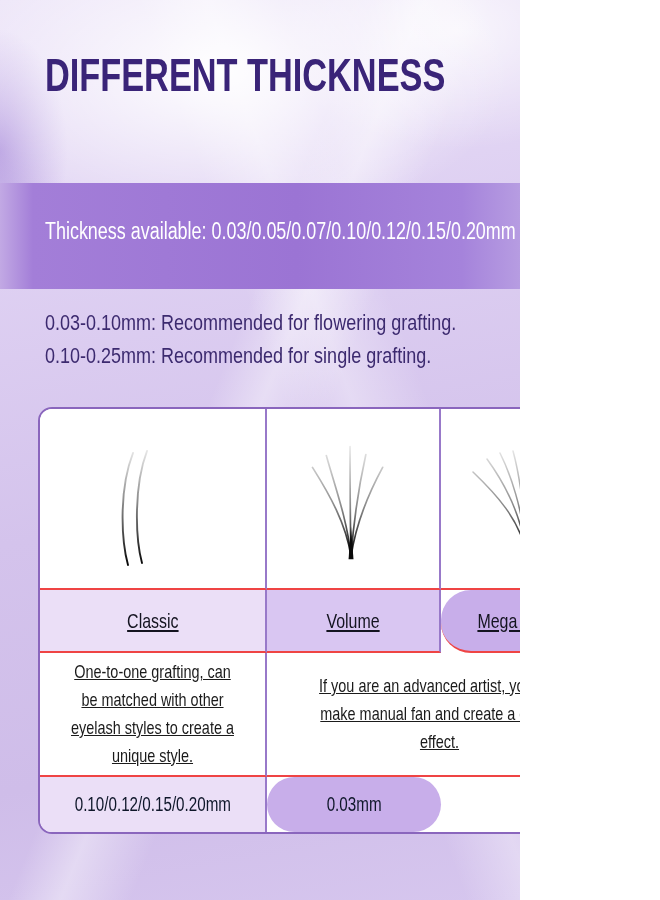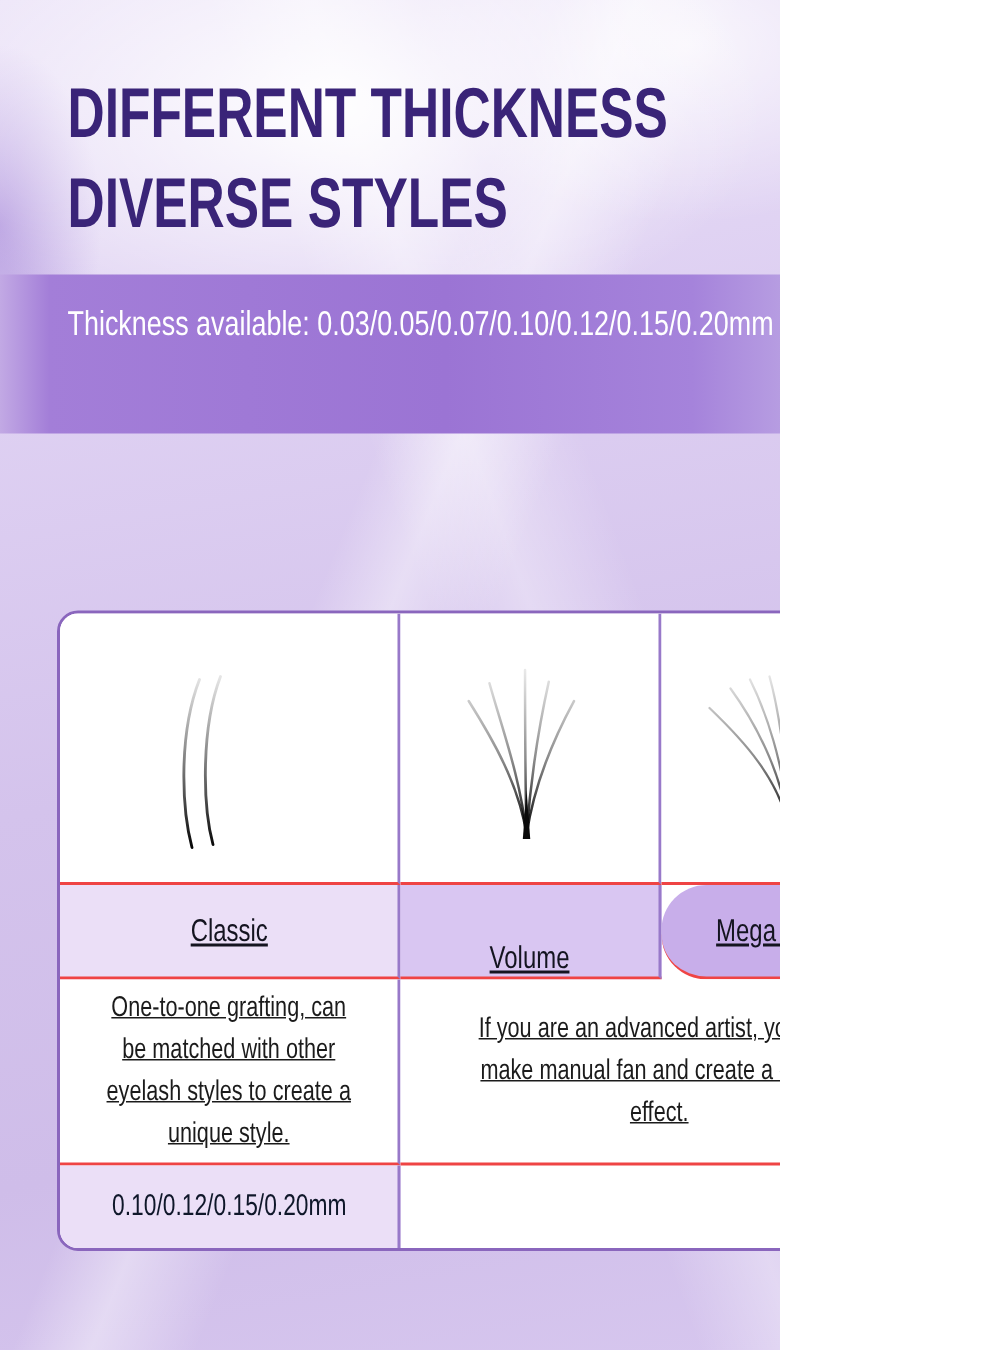--- a/index.html
+++ b/index.html
@@ -16,63 +16,66 @@
   }
   .cond{display:inline-block;transform:scaleX(0.76);transform-origin:0 50%;white-space:nowrap;}
   .condc{display:inline-block;transform:scaleX(0.76);transform-origin:50% 50%;white-space:nowrap;}
 
   .title{position:absolute;left:45px;top:45px;color:#3a2478;font-weight:bold;
          font-size:47px;line-height:60px;letter-spacing:0;}
   .title .cond{transform:scaleX(0.73);}
 
   .banner{position:absolute;left:0;top:183px;width:660px;height:106px;
     background:linear-gradient(90deg,#c2a9e4 0%, #a37ed8 5%, #9b74d4 45%, #a583db 70%, #cdbdea 90%, #c0a8e3 100%);
-    color:#ffffff;padding-top:12px;box-sizing:border-box;}
+    color:#ffffff;padding-top:28px;box-sizing:border-box;}
   .banner-line1{margin-left:45px;font-size:23px;line-height:40px;font-weight:400;}
   .banner-line2{margin-left:45px;font-size:23px;line-height:42px;font-weight:bold;}
   .banner .cond{transform:scaleX(0.78);}
 
   .recs{position:absolute;left:45px;top:306px;color:#3c2a6f;font-size:22.5px;line-height:33px;font-weight:400;}
   .recs .cond{transform:scaleX(0.80);}
 
   .lash-table{
     position:absolute;left:38px;top:407px;width:576px;height:427px;box-sizing:border-box;
     border:2px solid #8a66bd;border-radius:14px;overflow:hidden;background:#ffffff;
     display:grid;grid-template-columns:227px 174px 171px;grid-template-rows:181px 63px 124px 55px;
   }
   .cell{box-sizing:border-box;display:flex;align-items:center;justify-content:center;}
   .br{border-right:2px solid #9879c9;}
   .bb{border-bottom:2px solid #ef4444;text-decoration:underline;}
   .bg-white{background:#ffffff;}
   .bg1{background:#ebdff7;}
-  .bg2{background:#d9c6f2;align-items:flex-end;}
+  .bg2{background:#d9c6f2;}
   .bg3{background:#c8aeea;border-radius:30px;}
   .span2{grid-column:2 / 4;}
   .label-cell{font-size:21px;color:#141420;font-weight:400;}
   .thick-cell{font-size:20px;color:#0f172a;font-weight:400;}
   .desc-cell{color:#1b1b1b;}
   .descp{margin:0;text-align:center;font-size:19px;line-height:28px;transform:scaleX(0.76);transform-origin:50% 50%;}
   .descp1{width:305px;}
   .descp2{width:440px;}
   .illus-cell svg{display:block;width:100%;height:100%;}
 </style>
 </head>
 <body>
 
 <div class="page">
 
   <div class="title">
     <div><span class="cond">DIFFERENT THICKNESS</span></div>
-    <div><span class="cond">DIVERSE STYLES</span></div>
   </div>
 
   <div class="banner">
     <div class="banner-line1"><span class="cond">Thickness available: 0.03/0.05/0.07/0.10/0.12/0.15/0.20mm</span></div>
   </div>
 
+  <div class="recs">
+    <div><span class="cond">0.03-0.10mm: Recommended for flowering grafting.</span></div>
+    <div><span class="cond">0.10-0.25mm: Recommended for single grafting.</span></div>
+  </div>
 
   <div class="lash-table">
 
     <div class="cell illus-cell bg-white br bb">
       <svg viewBox="0 0 225 179" preserveAspectRatio="xMidYMid meet">
         <defs>
           <linearGradient id="gC" gradientUnits="userSpaceOnUse" x1="0" y1="40" x2="0" y2="158">
             <stop offset="0" stop-color="#222222" stop-opacity="0.10"></stop>
             <stop offset="0.5" stop-color="#151515" stop-opacity="0.55"></stop>
             <stop offset="1" stop-color="#000000" stop-opacity="1"></stop>
@@ -134,15 +137,18 @@
     <div class="cell desc-cell bg-white br bb">
       <p class="descp descp1">One-to-one grafting, can be matched with other eyelash styles to create a unique style.</p>
     </div>
     <div class="cell desc-cell bg-white bb span2">
       <p class="descp descp2">If you are an advanced artist, you can make manual fan and create a dense effect.</p>
     </div>
 
     <div class="cell thick-cell bg1 br">
       <span class="condc">0.10/0.12/0.15/0.20mm</span>
     </div>
+    <div class="cell thick-cell bg3">
+      <span class="condc">0.03mm</span>
+    </div>
 
   </div>
 </div>
 
 </body></html>

